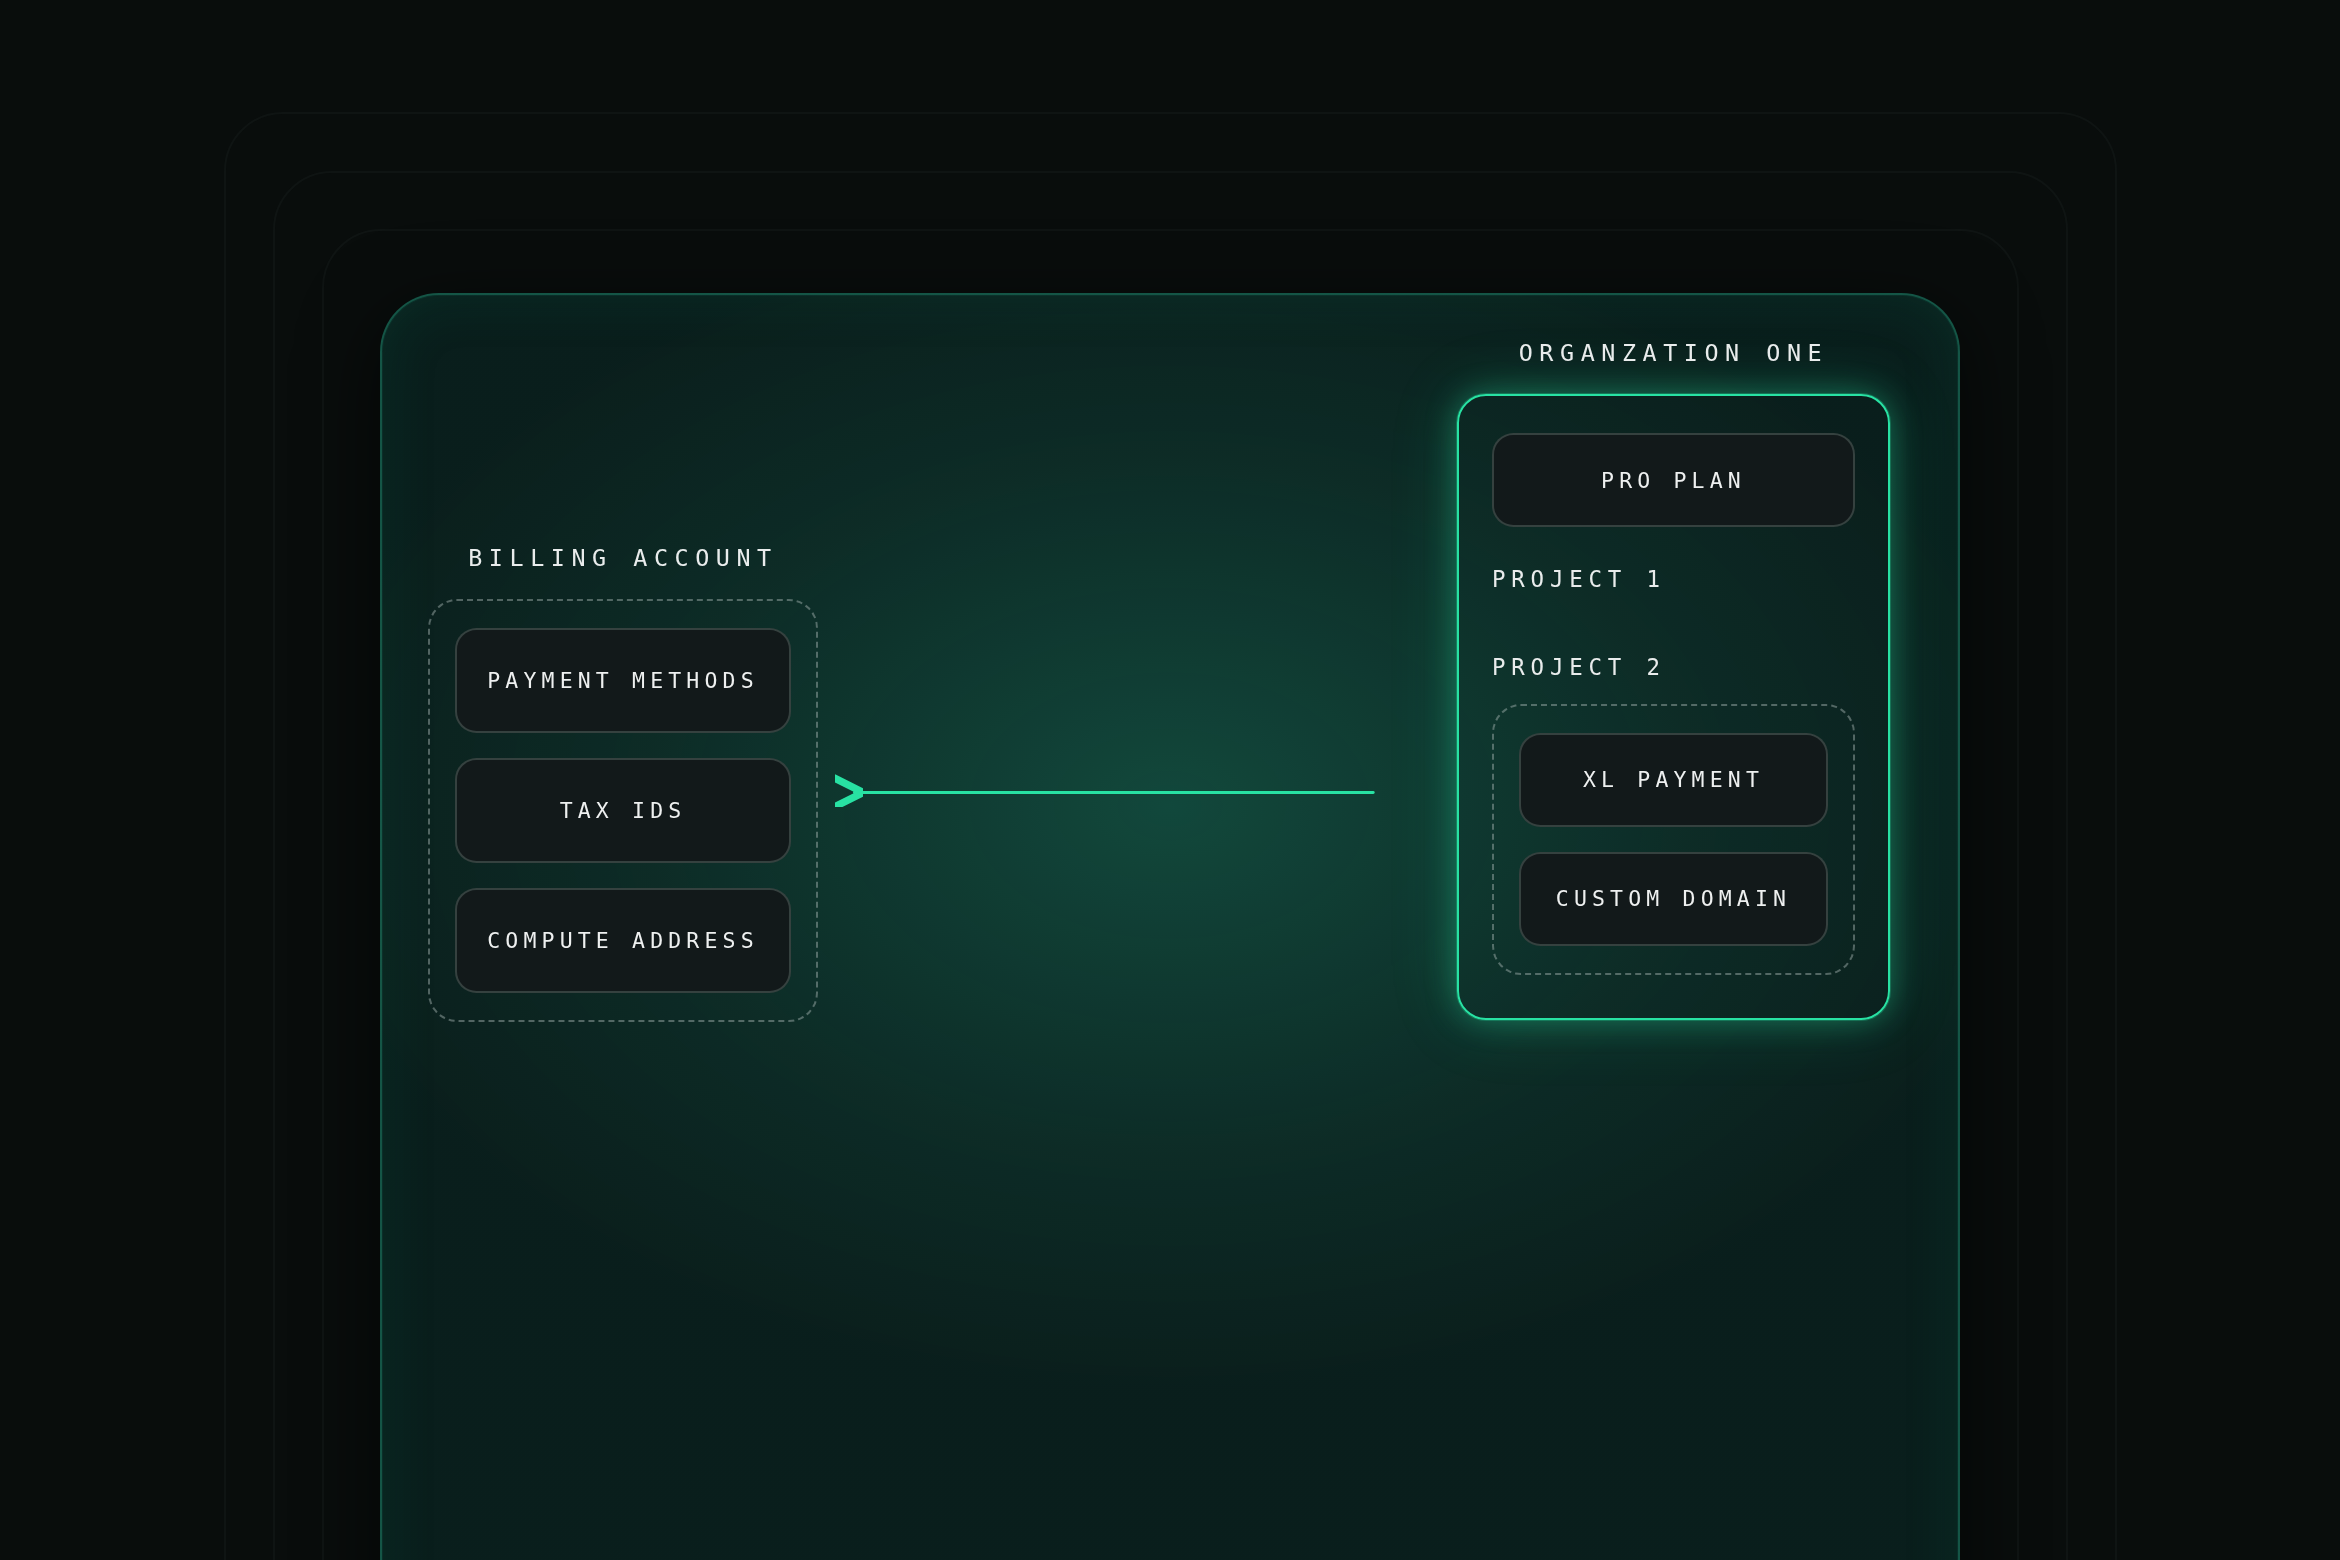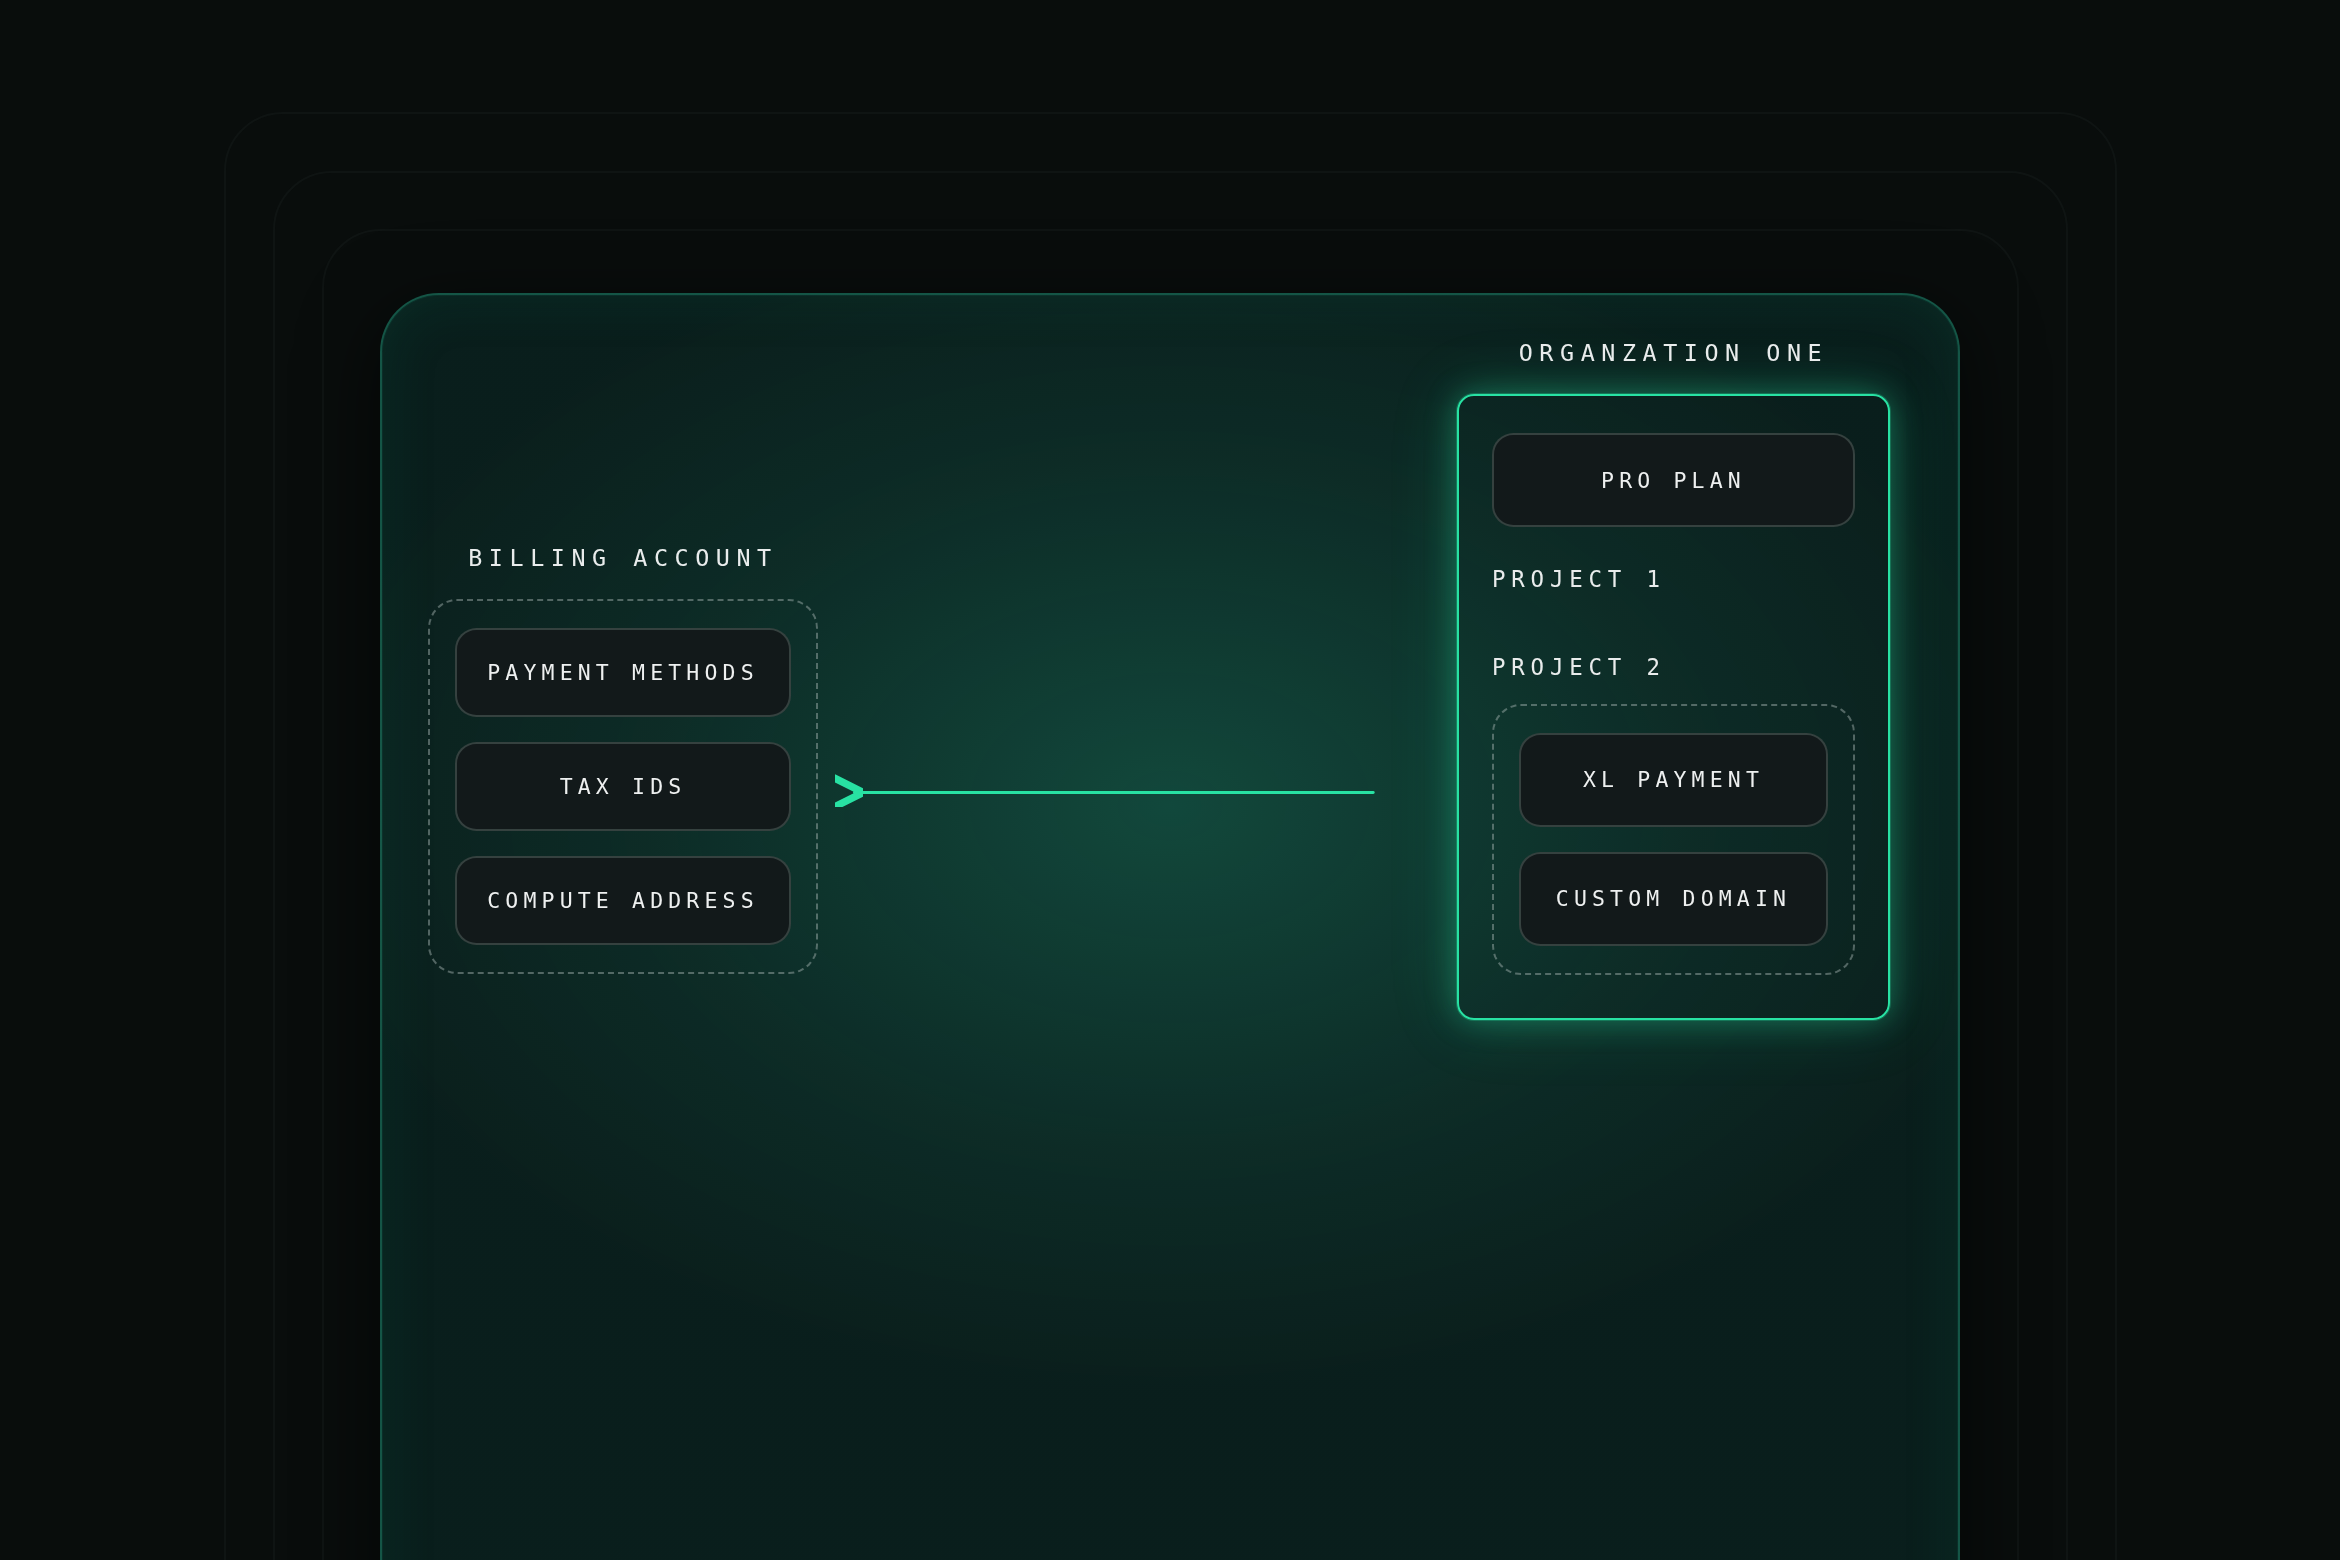--- a/index.html
+++ b/index.html
@@ -63,41 +63,41 @@
     border-radius: 29px;
     padding: 27px 25px;
     display: flex;
     flex-direction: column;
     gap: 25px;
   }
   .pill {
     background: #12191a;
     border: 2px solid rgba(120, 140, 135, 0.35);
     border-radius: 21.5px;
-    height: 89px;
+    height: 105px;
     display: flex;
     align-items: center;
     justify-content: center;
     color: #eef0f0;
     font-size: 21.5px;
     letter-spacing: 0.24em;
     white-space: nowrap;
     padding: 0 19.5px;
   }
 
   
   .org-col {
     position: absolute;
     right: 68px;
     top: 44px;
     width: 433px;
   }
   .org-box {
     border: 2.9px solid #28e2a3;
-    border-radius: 17px;
+    border-radius: 29px;
     padding: 37px 33px 43px;
     box-shadow:
       0 0 0 1px rgba(40, 226, 163, 0.25),
       0 0 31px rgba(40, 226, 163, 0.35),
       0 0 68px rgba(40, 226, 163, 0.18);
     display: flex;
     flex-direction: column;
     gap: 39px;
   }
   .org-box .pill { height: 94px; }

